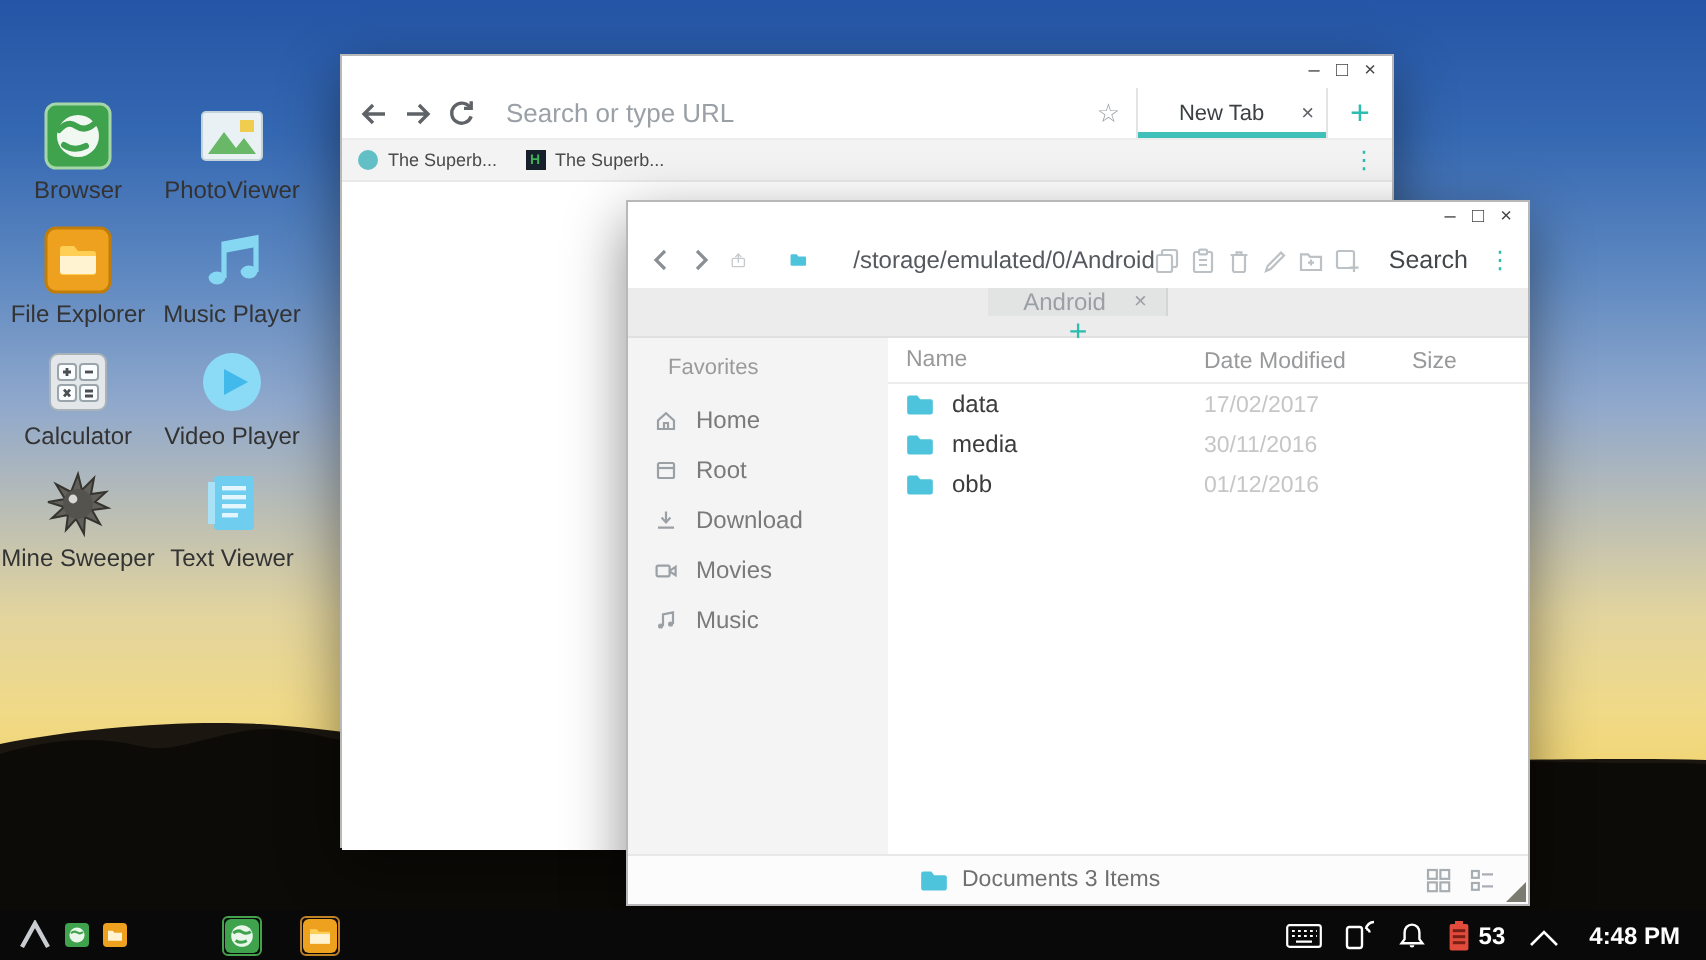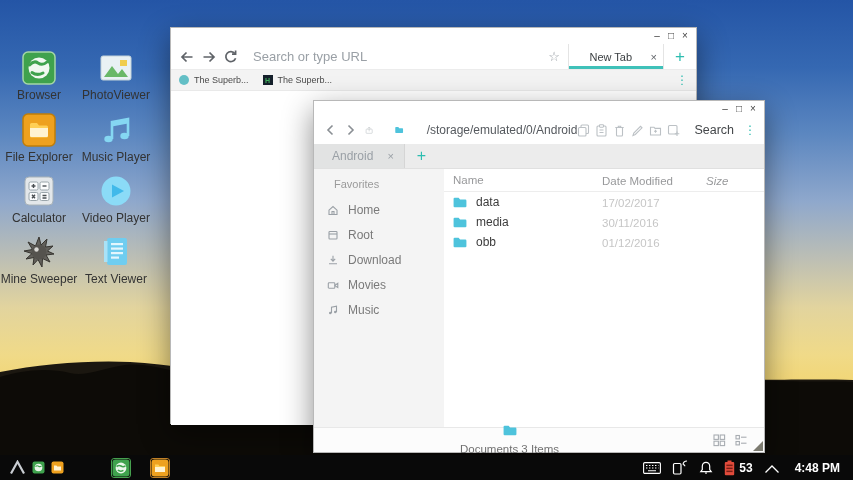--- a/index.html
+++ b/index.html
@@ -62,44 +62,44 @@
   .etoolbar { display:flex; align-items:center; height:28px; padding:0 8px 0 10px; background:#fff; }
   .etoolbar svg { cursor:pointer; }
   .nav-chevrons { display:flex; align-items:center; gap:7px; }
   .up-icon { margin-left:8px; }
   .path-folder { margin-left:22px; }
   .epath { margin-left:23px; font-size:12px; color:#55595e; white-space:nowrap; }
   .eactions { display:flex; align-items:center; gap:5px; margin-left:auto; }
   .search-label { margin-left:14px; font-size:12.5px; color:#44474a; cursor:pointer; }
   .emenu { margin-left:10px; color:#2dbdb0; font-size:12px; cursor:pointer; }
   .etabbar { display:flex; align-items:center; height:25px; background:#ececec;
-    border-bottom:1px solid #e0e0e0; }
+    border-bottom:1px solid #e0e0e0;flex-direction:column; }
   .etab { display:flex; align-items:center; height:100%; background:#e2e3e3;
     border-right:1px solid #d5d5d5; padding:0 10px 0 18px; cursor:pointer; }
   .etab-label { font-size:12px; color:#9aa0a6; margin-right:14px; }
   .etab-close { font-size:11px; color:#9aa0a6; cursor:pointer; }
   .etab-plus { color:#2dbdb0; font-size:16px; padding:0 12px; cursor:pointer; }
   .ebody { flex:1; display:flex; overflow:hidden; }
   .esidebar { width:130px; background:#f4f4f4; }
   .fav-header { padding:9px 0 7px 20px; font-size:11px; color:#9a9a9a; }
   .side-item { display:flex; align-items:center; gap:9px; height:25px; padding-left:13px;
     cursor:pointer; }
   .side-item span { font-size:12px; color:#7a7a7a; }
   .elist { flex:1; background:#fff; position:relative; }
   .lheader { display:flex; height:23px; align-items:center; border-bottom:1px solid #ededed; }
   .lrow { display:flex; height:20px; align-items:center; cursor:pointer; }
   .col-name { width:158px; padding-left:9px; display:flex; align-items:center; gap:9px; }
   .col-date { width:104px; }
-  .col-size { flex:1;font-style:italic; }
+  .col-size { flex:1; }
   .lheader span { font-size:11.5px; color:#98999b; }
   .lrow .name { font-size:12px; color:#3c3c3c; }
   .lrow .date { font-size:11.5px; color:#c6c6c6; }
   .estatus { position:relative; display:flex; align-items:center; height:25px; background:#fcfcfc;
     border-top:1px solid #e8e8e8; padding-left:146px; }
-  .status-group { display:flex; align-items:center; gap:7px;flex-direction:column; }
+  .status-group { display:flex; align-items:center; gap:7px; }
   .status-group span { font-size:11.5px; color:#707070; }
   .g2 { margin-left:36px; }
   .view-btns { display:flex; align-items:center; gap:9px; margin-left:auto; padding-right:16px; }
   .grip { position:absolute; right:1px; bottom:1px; width:0; height:0;
     border-left:10px solid transparent; border-bottom:10px solid #7c7b70; }
 
   
   .taskbar { position:absolute; left:0; bottom:0; width:853px; height:25px; background:#090909;
     display:flex; align-items:center; z-index:50; }
   .tb-left { display:flex; align-items:center; gap:6px; padding-left:9px; }

